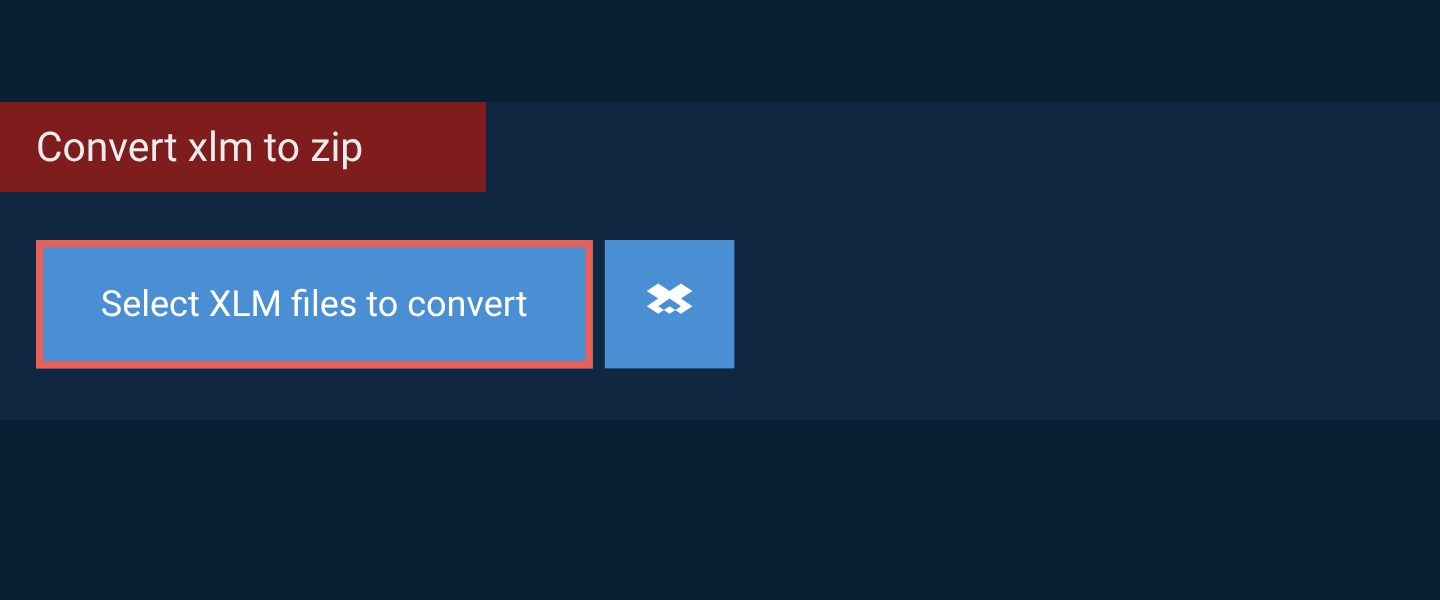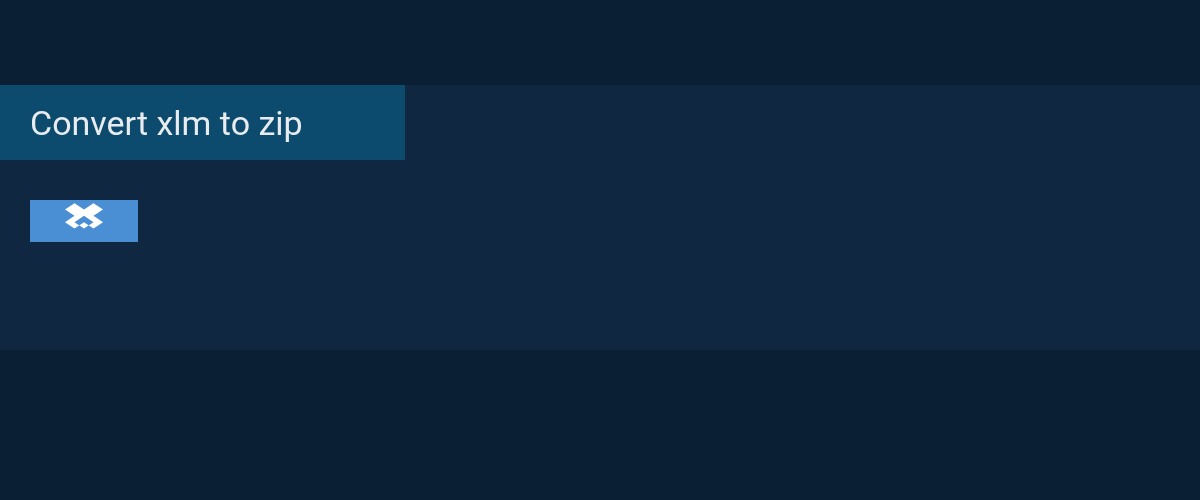--- a/index.html
+++ b/index.html
@@ -18,21 +18,21 @@
       width: 100%;
       height: 85px;
       background: #0a1f33;
     }
     .title-tab {
       position: absolute;
       left: 0;
       top: 85px;
       width: 405px;
       height: 75px;
-      background: #0c4a6e;
+      background: #7f1d1d;
       display: flex;
       align-items: center;
       padding-left: 30px;
     }
     .title-text {
       color: #e8ecef;
       font-size: 34px;
       font-weight: 400;
     }
     .action-panel {
@@ -80,20 +80,23 @@
 </head>
 <body>
 
 <div class="top-strip"></div>
 
 <div class="title-tab">
   <span class="title-text">Convert xlm to zip</span>
 </div>
 
 <div class="action-panel">
+  <div class="select-button">
+    <span>Select XLM files to convert</span>
+  </div>
   <div class="dropbox-button">
     <span>
       <svg viewBox="0 0 24 24">
         <path d="M6 2L0 6l6 4-6 4 6 4 6-4 6 4 6-4-6-4 6-4-6-4-6 4zM6 14l6-4 6 4-6 4z"></path>
       </svg>
     </span>
   </div>
 </div>
 
 <div class="bottom-strip"></div>

